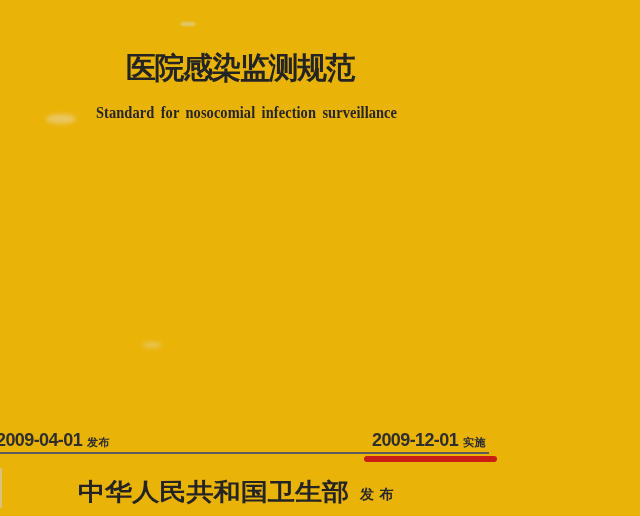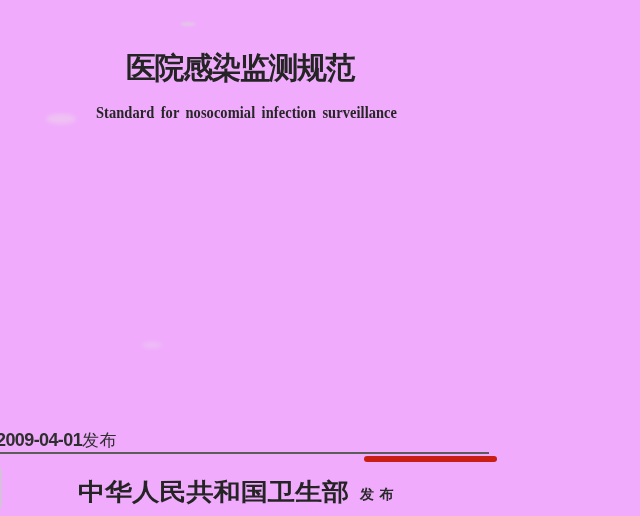--- a/index.html
+++ b/index.html
@@ -52,23 +52,24 @@
     font-weight: 600;
     letter-spacing: -0.6px;
     color: #2e2e2e;
     white-space: nowrap;
     line-height: 18px;
   }
   .date-block .date-value {
     font-family: "Liberation Sans", sans-serif;
   }
   .date-block .date-label {
-    font-size: 17px;
+    font-size: 11px;
     letter-spacing: 0.5px;
-    font-weight: 400;
+    margin-left: 5px;
+    font-weight: 700;
   }
   .release-date { left: -4px; }
   .impl-date { left: 372px; }
   
   .footer-rule {
     position: absolute;
     left: 0;
     top: 452px;
     width: 489px;
     height: 2px;
@@ -116,30 +117,33 @@
     pointer-events: none;
   }
   .smudge-1 { left: 180px; top: 22px; width: 16px; height: 4px; background: #d9d9d9; opacity: .55; border-radius: 50%; filter: blur(1px); }
   .smudge-2 { left: 46px; top: 114px; width: 30px; height: 10px; background: #ece4e4; opacity: .4; border-radius: 50%; filter: blur(2px); }
   .smudge-3 { left: 142px; top: 342px; width: 20px; height: 6px; background: #e6e6e6; opacity: .35; border-radius: 50%; filter: blur(2px); }
   .edge-mark { left: 0px; top: 468px; width: 2px; height: 40px; background: #cccccc; opacity: .6; }
 </style>
 </head>
 <body>
 
-<div class="page" style="background: #f0abfc; color: rgb(43, 43, 43); text-align: right;">
+<div class="page" style="background: #eab308; color: rgb(43, 43, 43); text-align: right;">
 
   <h1 class="title-cn">医院感染监测规范</h1>
 
   <div class="title-en">Standard for nosocomial infection surveillance</div>
 
   <div class="date-block release-date">
     <span class="date-value">2009-04-01</span><span class="date-label">发布</span>
   </div>
 
+  <div class="date-block impl-date">
+    <span class="date-value">2009-12-01</span><span class="date-label">实施</span>
+  </div>
 
   <div class="footer-rule" style="background: rgb(92, 92, 92);"></div>
 
   <div class="impl-underline" style="background: rgb(200, 30, 20);"></div>
 
   <div class="publisher-name">中华人民共和国卫生部</div>
 
   <div class="publisher-label">发 布</div>
 
   <div class="scan-artifact smudge-1"></div>

